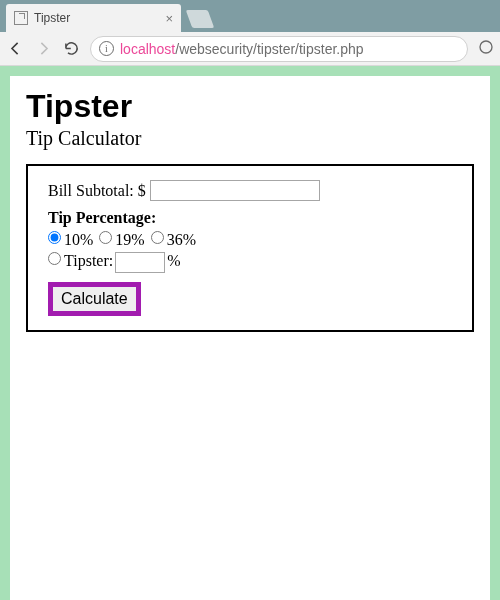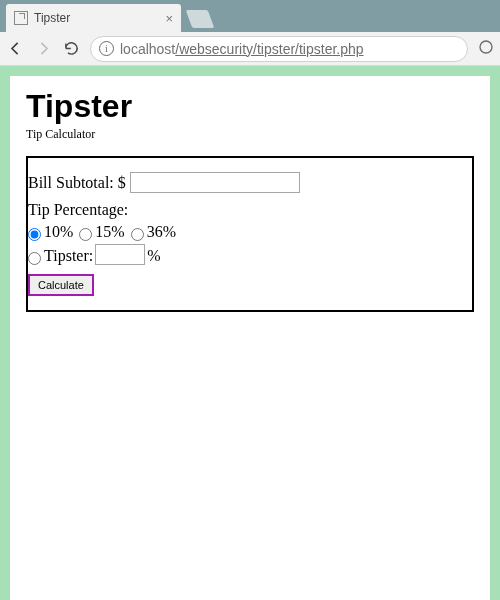--- a/index.html
+++ b/index.html
@@ -99,22 +99,22 @@
       border-radius: 50%;
       display: flex;
       align-items: center;
       justify-content: center;
       font-size: 10px;
       color: #6b6b6b;
       font-family: serif;
       margin-right: 6px;
       flex-shrink: 0;
     }
-    .addr-host { color: #737373; }
-    .addr-path { color: #6e6e6e; text-decoration: underline; }
+    .addr-host { color: #ec4899; }
+    .addr-path { color: #6e6e6e; }
     .toolbar-right {
       color: #6b6b6b;
       font-size: 13px;
     }
     
     .viewport {
       height: calc(600px - 32px - 34px);
       background: #a7e0b7;
       padding: 10px 10px 0 10px;
     }
@@ -125,26 +125,26 @@
       padding: 12px 16px;
     }
     h1 {
       font-family: Arial, sans-serif;
       font-weight: bold;
       font-size: 32px;
       color: #000;
       margin-bottom: 2px;
     }
     .subtitle {
-      font-size: 12px;
+      font-size: 20px;
       margin-bottom: 14px;
     }
     .form-box {
       border: 2px solid #000;
-      padding: 14px 0;
+      padding: 14px 20px;
     }
     .row {
       font-size: 16px;
       margin-bottom: 8px;
       display: flex;
       flex-wrap: wrap;
       align-items: center;
       gap: 4px;
     }
     .row label { white-space: nowrap; }
@@ -154,38 +154,38 @@
       font-size: 14px;
       padding: 0 3px;
       background: #fff;
       font-family: Arial, sans-serif;
     }
     .subtotal-input { width: 170px; }
     .custom-input { width: 50px; }
     .split-input { width: 65px; }
     .radio-line {
       display: flex;
-      align-items: flex-end;
+      align-items: flex-start;
       gap: 2px;
       font-size: 16px;
       margin-bottom: 3px;
       flex-wrap: wrap;
     }
     .radio-line input[type="radio"] {
       margin-right: 1px;
       margin-left: 4px;
     }
     .radio-line input[type="radio"]:first-child { margin-left: 0; }
-    .tip-label { margin-bottom: 4px; font-size: 16px; }
+    .tip-label { margin-bottom: 4px; font-size: 16px; font-weight: bold; }
     .btn {
       font-family: Arial, sans-serif;
-      font-size: 11px;
+      font-size: 16px;
       padding: 3px 8px;
       background: #efefef;
-      border: 2px solid #a21caf;
+      border: 5px solid #a21caf;
       cursor: pointer;
       margin-top: 6px;
     }
     .split-row { margin-top: 10px; margin-bottom: 10px; }
   </style>
 </head>
 <body>
 
 <div class="tab-bar">
   <div class="tab">
@@ -233,21 +233,21 @@
       <div class="row">
         <label>Bill Subtotal: $</label>
         <input type="text" class="subtotal-input" value="" style="">
       </div>
 
       <div class="tip-label">Tip Percentage:</div>
       <div class="radio-line">
         <input type="radio" name="tip" checked="" style="">
         <span>10%</span>
         <input type="radio" name="tip" style="">
-        <span>15%</span>
+        <span>19%</span>
         <input type="radio" name="tip" style="">
         <span>36%</span>
       </div>
       <div class="radio-line">
         <input type="radio" name="tip" style="">
         <span>Tipster:</span>
         <input type="text" class="custom-input" value="" style="">
         <span>%</span>
       </div>
 

